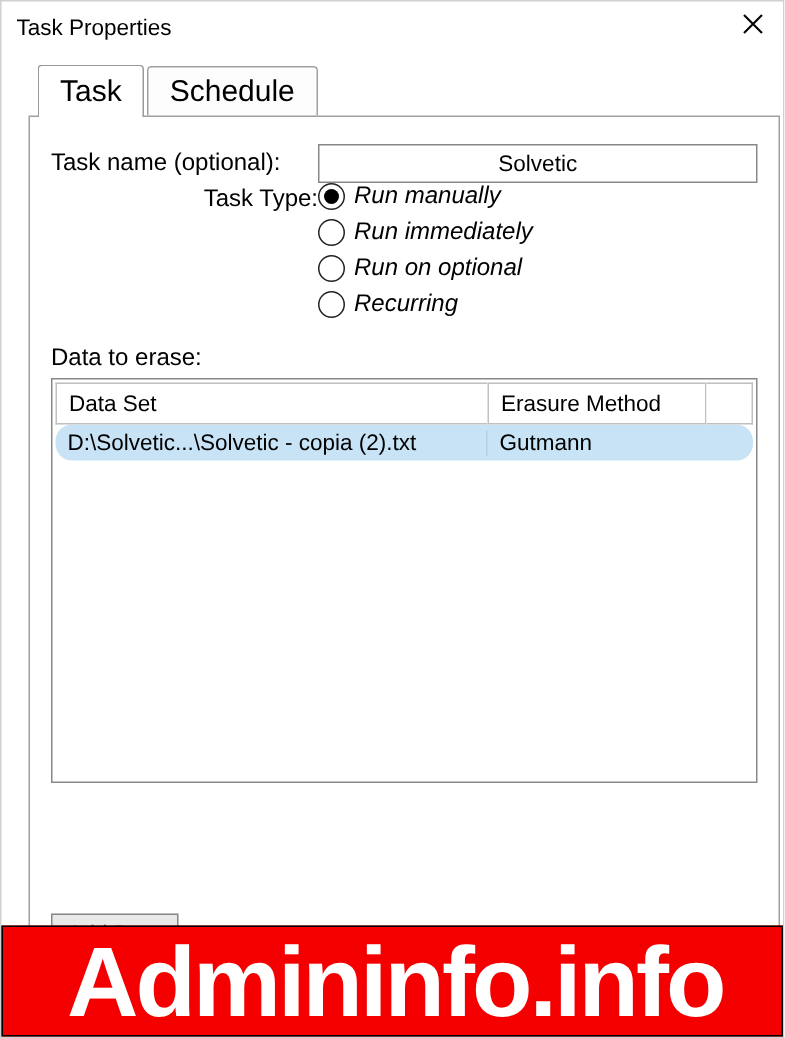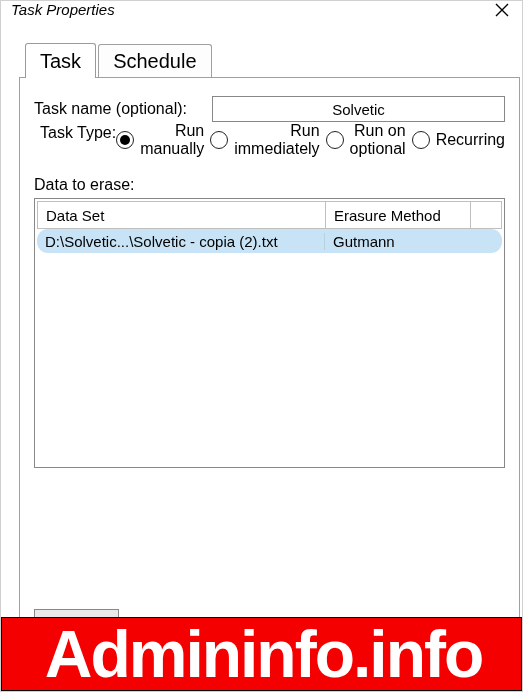--- a/index.html
+++ b/index.html
@@ -7,22 +7,22 @@
     margin: 0; padding: 0;
     width: 523px; height: 692px;
     font-family: "Segoe UI", Tahoma, sans-serif;
     font-size: 15px;
     background: #fff;
     color: #000;
     overflow: hidden;
   }
   .window { width: 523px; height: 692px; position: relative; border: 1px solid #d0d0d0; }
   .titlebar {
-    display: flex; justify-content: space-between; 
-    height: 34px; padding: 0 8px 0 10px; font-style: italic;
+    display: flex; justify-content: space-between; align-items: center;
+    height: 34px; padding: 0 8px 0 10px;
   }
   .titlebar .title { font-size: 15px; }
   .titlebar .close { font-size: 20px; line-height: 1; cursor: pointer; padding: 0 4px; }
   .body {
     position: absolute;
     top: 46px; left: 18px; right: 2px; bottom: 0;
   }
   .tabstrip {
     display: flex; align-items: flex-end; height: 30px;
     padding-left: 6px;
@@ -49,21 +49,21 @@
   .form-row { display: flex; align-items: center; margin-bottom: 0; }
   .form-row .label { width: 178px; font-size: 16px; }
   .form-row input[type=text] {
     flex: 1; height: 26px; border: 1px solid #888;
     font-size: 15px; padding: 12px 6px;
     font-family: inherit;
     text-align: center;
   }
   .type-row { display: flex; align-items: flex-start; text-align: right; }
   .type-row .label { width: 178px; font-size: 16px; padding-top: 2px;}
-  .radio-col { display: flex; gap: 6px; }
+  .radio-col { display: flex; flex-direction: column; gap: 6px; font-style: italic; }
   .radio-item { display: flex; align-items: center; gap: 6px; font-size: 16px; cursor: pointer; }
   .radio-outer {
     width: 18px; height: 18px; border: 1.5px solid #222; border-radius: 50%;
     display: inline-flex; align-items: center; justify-content: center;
     flex-shrink: 0;
   }
   .radio-inner { width: 10px; height: 10px; background: #000; border-radius: 50%; }
   .section-label { font-size: 16px; margin-top: 18px; margin-bottom: 4px; }
   .table-wrap {
     border: 1px solid #888; height: 270px; background: #fff;

